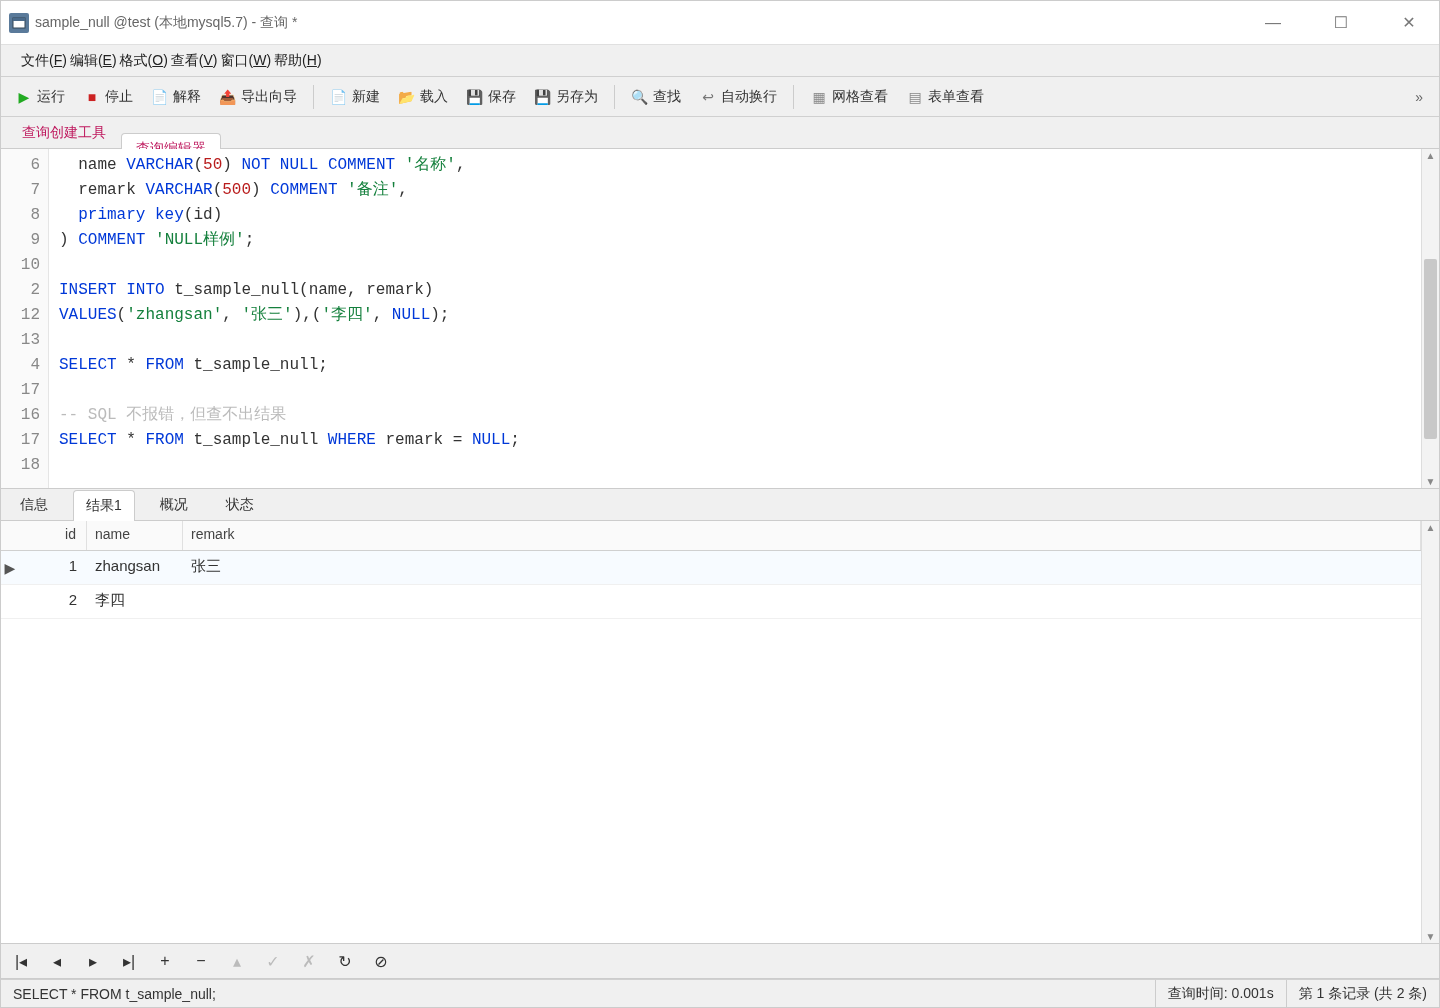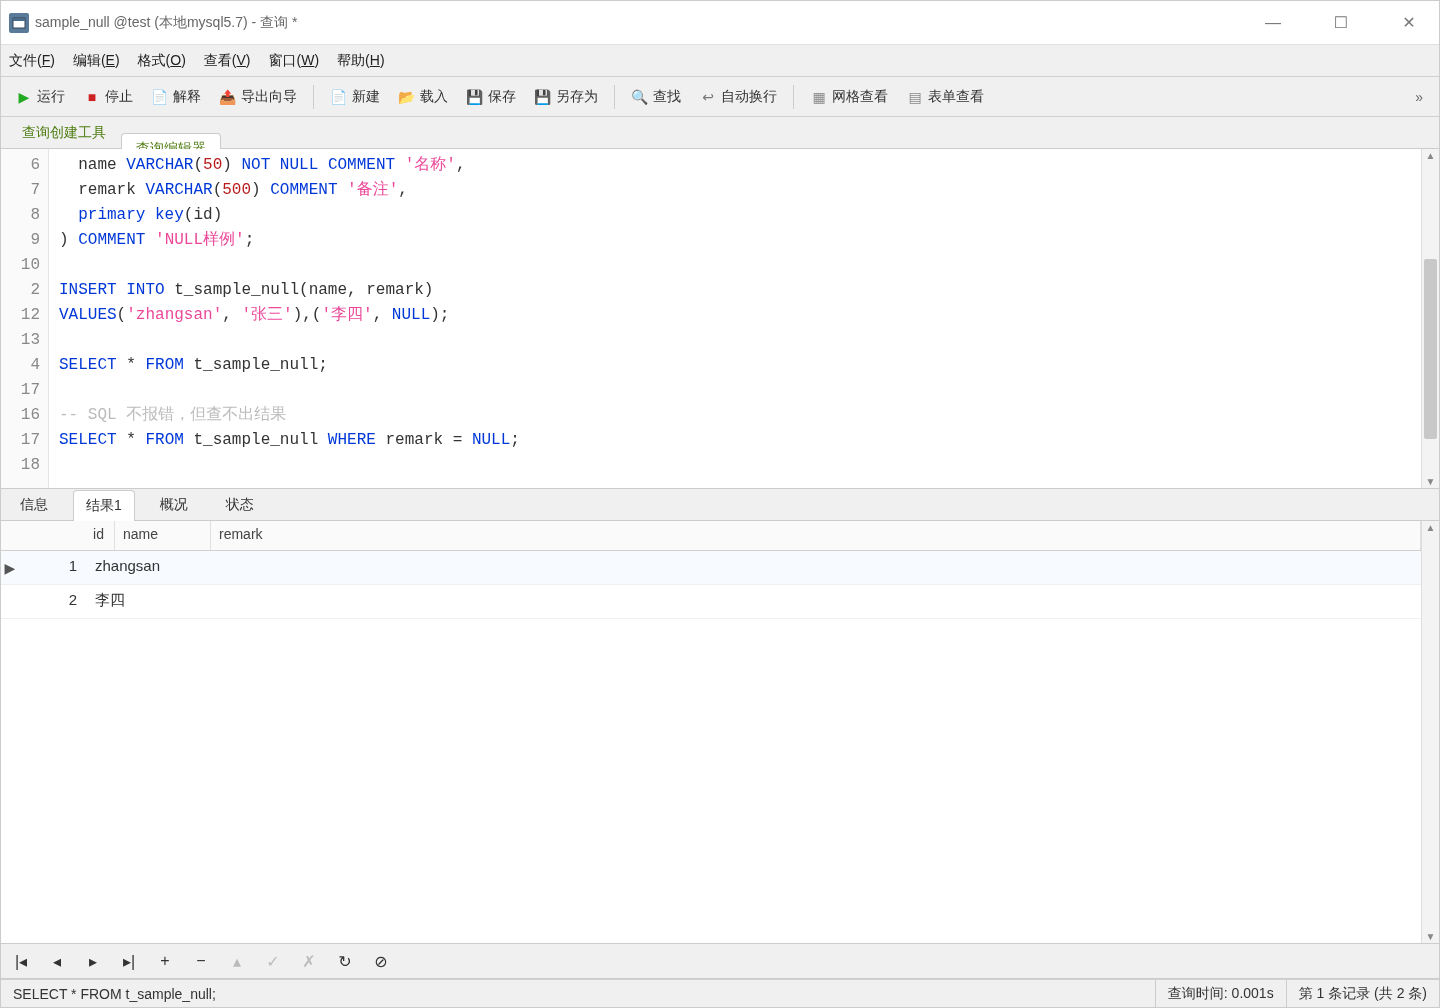--- a/index.html
+++ b/index.html
@@ -3,49 +3,49 @@
 <meta charset="utf-8">
 <style>
 * { box-sizing: border-box; margin: 0; padding: 0; }
 body { font-family: "Microsoft YaHei", "SimSun", Arial, sans-serif; font-size: 13px; background: #f0f0f0; color: #333; }
 .window { width: 1440px; height: 1008px; display: flex; flex-direction: column; background: #fff; border: 1px solid #ccc; }
 .titlebar { height: 44px; display: flex; align-items: center; background: #fff; border-bottom: 1px solid #e0e0e0; padding: 0 8px; }
 .titlebar .icon { width: 20px; height: 20px; background: #5a7a9a; margin-right: 6px; display: inline-flex; align-items: center; justify-content: center; border-radius: 2px; }
 .titlebar .title { color: #666; font-size: 14px; flex: 1; }
 .winbtns { display: flex; gap: 24px; }
 .winbtn { width: 44px; height: 28px; display: flex; align-items: center; justify-content: center; color: #777; font-size: 16px; cursor: pointer; }
-.menubar { height: 32px; display: flex; align-items: center; background: #f0f0f0; border-bottom: 1px solid #d0d0d0; padding: 0 8px; gap: 18px; font-size: 14px; }
+.menubar { height: 32px; display: flex; align-items: center; background: #f0f0f0; border-bottom: 1px solid #d0d0d0; padding: 0 20px; gap: 3px; font-size: 14px; }
 .menuitem { cursor: pointer; color: #222; }
 .menuitem u { text-decoration: underline; }
 .toolbar { height: 40px; display: flex; align-items: center; background: #f0f0f0; border-bottom: 1px solid #d0d0d0; padding: 0 8px; gap: 6px; font-size: 14px; }
 .toolbtn { display: flex; align-items: center; gap: 4px; padding: 3px 6px; cursor: pointer; color: #333; }
 .tool-ico { width: 18px; height: 18px; display: inline-flex; align-items: center; justify-content: center; font-size: 14px; }
 .tool-sep { width: 1px; height: 24px; background: #ccc; margin: 0 4px; }
 .tool-overflow { margin-left: auto; color: #666; padding: 0 8px; cursor: pointer; }
 .tabbar { height: 32px; display: flex; align-items: flex-end; background: #f0f0f0; border-bottom: 1px solid #ccc; padding: 0 6px; font-size: 14px; }
-.tab { padding: 6px 14px; border: 1px solid transparent; border-bottom: none; cursor: pointer; color: #4d7c0f; }
+.tab { padding: 6px 14px; border: 1px solid transparent; border-bottom: none; cursor: pointer; color: #be185d; }
 .tab.active { background: #fff; border-color: #ccc; border-radius: 4px 4px 0 0; position: relative; top: 16px; }
 .editor-area { display: flex; height: 340px; background: #fff; border-bottom: 1px solid #ccc; position: relative; }
 .gutter { width: 48px; background: #fafafa; border-right: 1px solid #e5e5e5; padding-top: 4px; text-align: right; color: #888; font-family: Consolas, "Courier New", monospace; font-size: 16px; }
 .gutter div { padding: 0 8px; height: 25px; line-height: 25px; }
 .code { flex: 1; padding: 4px 10px; font-family: Consolas, "Courier New", monospace; font-size: 16px; white-space: pre; overflow: hidden; line-height: 25px; }
 .code .line { height: 25px; }
 .kw { color: #0038d8; }
 .fn { color: #b91c1c; }
-.str { color: #ec4899; }
+.str { color: #15803d; }
 .cmt { color: #bbb; }
 .editor-scroll { width: 18px; background: #f3f3f3; border-left: 1px solid #ddd; position: relative; }
 .editor-scroll .thumb { position: absolute; left: 2px; right: 2px; top: 110px; height: 180px; background: #c8c8c8; border-radius: 2px; }
 .editor-scroll .arrow { position: absolute; left: 0; right: 0; text-align: center; color: #888; font-size: 10px; }
 .results-tabs { height: 32px; display: flex; align-items: flex-end; background: #f0f0f0; border-bottom: 1px solid #ccc; padding: 0 6px; gap: 12px; font-size: 14px; }
 .rtab { padding: 6px 12px; cursor: pointer; color: #333; border: 1px solid transparent; border-bottom: none; }
 .rtab.active { background: #fff; border-color: #ccc; border-radius: 4px 4px 0 0; position: relative; top: 1px; }
 .grid-area { flex: 1; display: flex; background: #fff; overflow: hidden; }
 .grid-main { flex: 1; overflow: auto; }
-.grid-header { display: flex; border-bottom: 1px solid #d0d0d0; background: #fafafa; height: 30px; padding-left: 28px; }
+.grid-header { display: flex; border-bottom: 1px solid #d0d0d0; background: #fafafa; height: 30px; }
 .grid-header .cell { border-right: 1px solid #e0e0e0; padding: 5px 8px; font-size: 14px; color: #444; }
 .grid-rows .row { display: flex; height: 34px; border-bottom: 1px solid #f0f0f0; }
 .grid-rows .row .cell { padding: 6px 8px; font-size: 15px; color: #333; }
 .rowmark { width: 18px; display: flex; align-items: center; justify-content: center; color: #555; font-size: 14px; }
 .col-id { width: 68px; text-align: right; padding-right: 10px !important; }
 .col-name { width: 96px; }
 .col-remark { flex: 1; }
 .null-val { color: #bbb; font-style: italic; }
 .grid-rows .row.sel { background: #f7fbff; }
 .grid-scroll { width: 18px; background: #f3f3f3; border-left: 1px solid #ddd; position: relative; }
@@ -183,20 +183,21 @@
         <div class="rowmark"></div>
         <div class="cell col-id">id</div>
         <div class="cell col-name">name</div>
         <div class="cell col-remark">remark</div>
       </div>
       <div class="grid-rows" id="grid-rows">
           <div class="row sel">
             <div class="rowmark">▶</div>
             <div class="cell col-id">1</div>
             <div class="cell col-name">zhangsan</div>
+            <div class="cell col-remark">张三</div>
           </div>
           <div class="row">
             <div class="rowmark"></div>
             <div class="cell col-id">2</div>
             <div class="cell col-name">李四</div>
           </div>
         </div>
     </div>
     <div class="grid-scroll">
       <div class="arrow" style="top:1px">▲</div>

